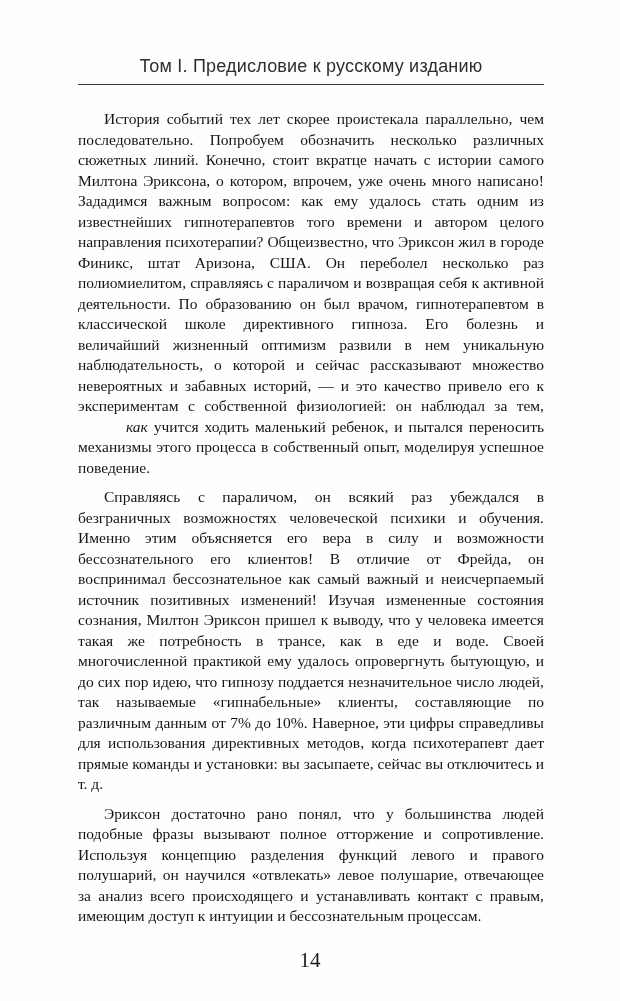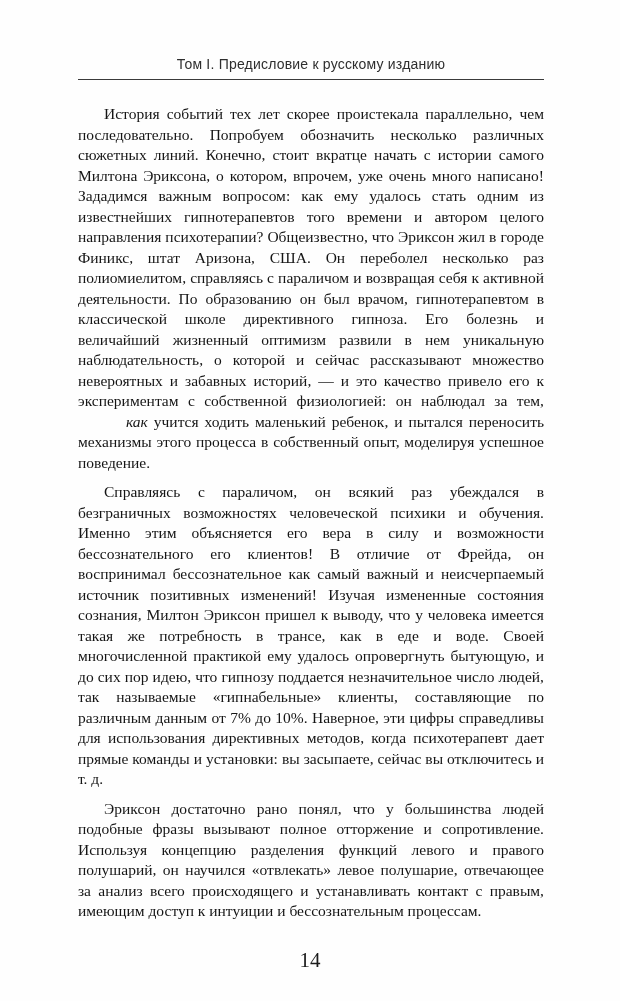--- a/index.html
+++ b/index.html
@@ -13,21 +13,21 @@
     height: 1001px;
     background: #fefefe;
     box-sizing: border-box;
     padding: 56px 76px 0 78px;
     overflow: hidden;
     color: #1b1b1b;
   }
   .running-head {
     text-align: center;
     font-family: "Liberation Sans", "DejaVu Sans", sans-serif;
-    font-size: 14px;
+    font-size: 18px;
     letter-spacing: 0.2px;
     color: #2e2e2e;
     padding-bottom: 7px;
   }
   .header-rule {
     border: none;
     border-top: 1px solid #3a3a3a;
     margin: 0 0 24px 0;
     height: 0;
   }

